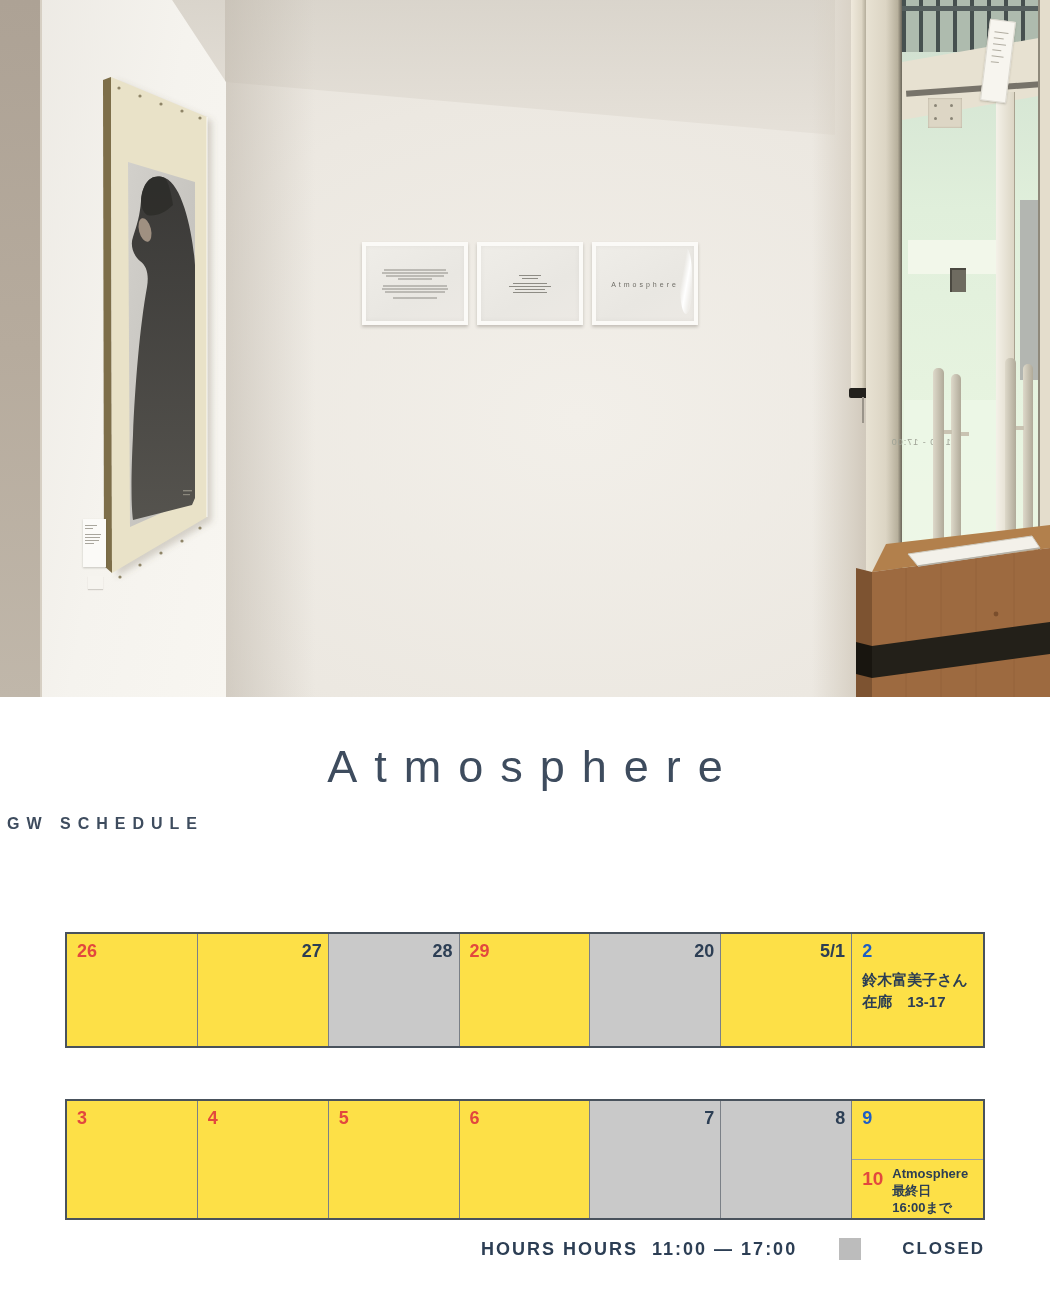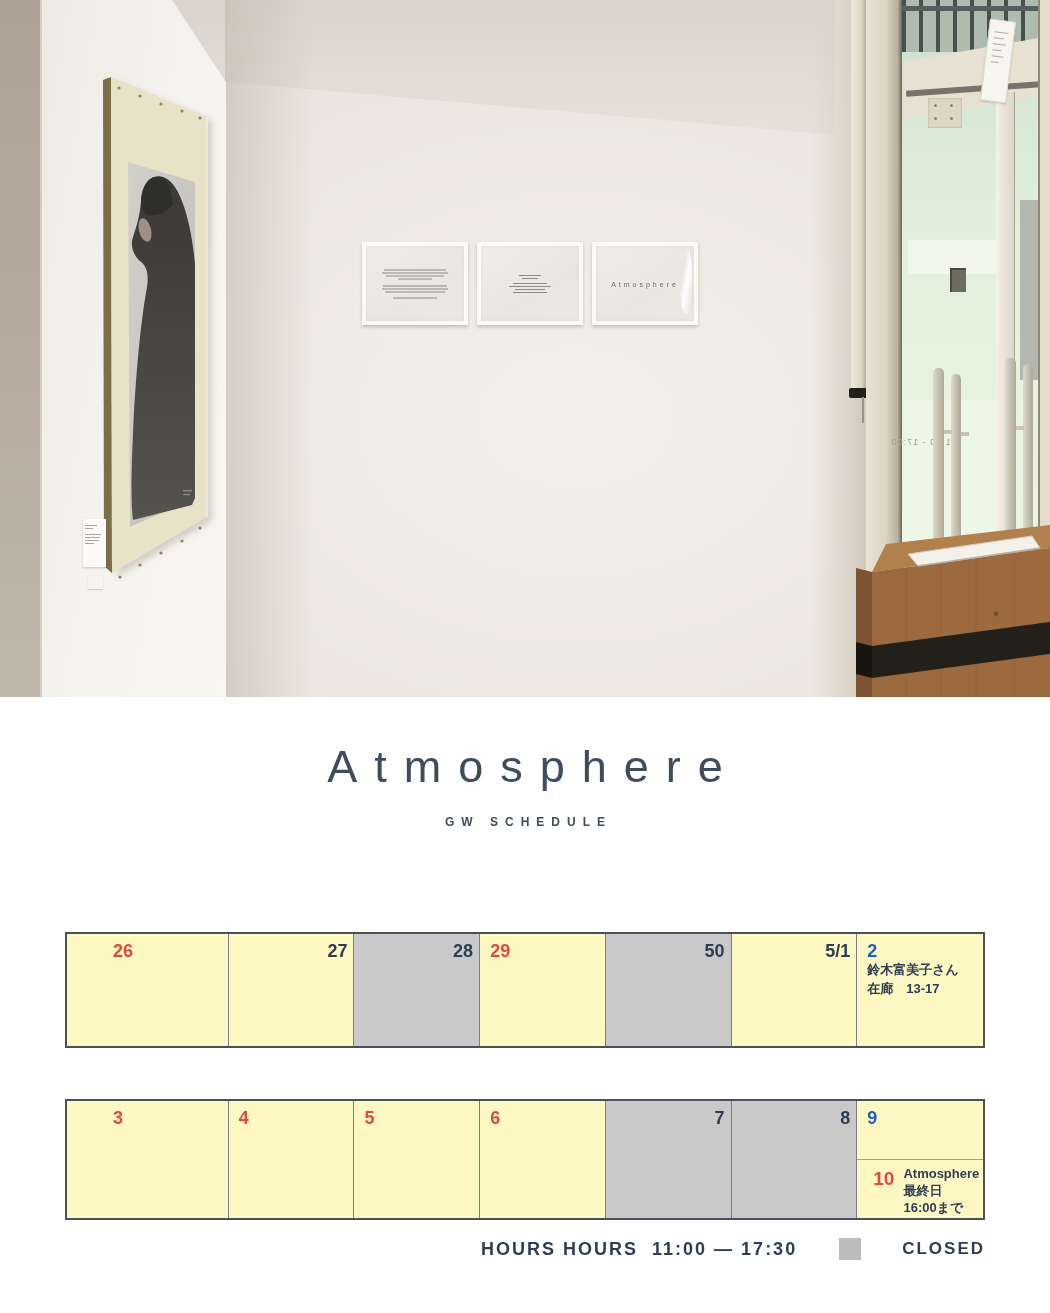--- a/index.html
+++ b/index.html
@@ -86,38 +86,38 @@
     transform:scaleX(-1);letter-spacing:1px;white-space:nowrap;}
   .tag{left:985px;top:20px;width:26px;height:82px;background:#f7f5ef;border:1px solid #dcd9d0;
     transform:rotate(7deg);box-shadow:0 1px 2px rgba(80,75,60,.3);padding:6px 4px;box-sizing:border-box;}
   .tag i{position:static;display:block;height:1px;background:#b0aca0;margin:5px 1px;}
   svg{overflow:visible;}
 
   
   .info{position:absolute;left:0;top:697px;width:1050px;height:616px;background:#fff;color:var(--navy);}
   .title{position:absolute;top:44px;left:0;width:100%;text-align:center;
     font-size:45px;font-weight:400;letter-spacing:17px;color:var(--title);text-indent:17px;}
-  .subtitle{position:absolute;top:118px;left:0;width:100%;text-align:center;
-    font-size:12px;font-weight:700;letter-spacing:7px;color:var(--title);text-indent:7px;}
+  .subtitle{position:absolute;top:118px;left:0;width:100%;
+    font-size:16px;font-weight:700;letter-spacing:7px;color:var(--title);text-indent:7px;}
   .weekdays{position:absolute;top:193px;left:65px;width:920px;display:grid;grid-template-columns:repeat(7,1fr);}
   .weekdays span{text-align:center;font-size:20px;font-weight:700;}
   .cal{position:absolute;left:65px;width:920px;display:grid;grid-template-columns:repeat(7,1fr);
-    border:2px solid var(--border-dark);box-sizing:border-box;background:#fef9c3;padding-left:36px;}
+    border:2px solid var(--border-dark);box-sizing:border-box;background:#fde047;}
   .cal1{top:235px;height:116px;}
   .cal2{top:402px;height:121px;}
   .cell{border-right:1px solid var(--border-mid);padding:8px 6px 0 10px;box-sizing:border-box;overflow:hidden;}
   .cell:last-child{border-right:none;}
   .cell.closed{background:var(--closed);}
   .daynum{font-size:18px;font-weight:700;line-height:1;}
   .red{color:var(--red);} .navy{color:var(--navy);text-align:right;} .blue{color:var(--blue);}
-  .note{margin-top:1px;font-size:13px;font-weight:700;color:var(--navy);line-height:1.45;letter-spacing:0;}
+  .note{margin-top:9px;font-size:15px;font-weight:700;color:var(--navy);line-height:1.45;letter-spacing:0;}
   .split{display:flex;flex-direction:column;padding:0;}
   .split-top{height:59px;border-bottom:1px solid #9aa0a6;padding:8px 6px 0 10px;box-sizing:border-box;}
   .split-bottom{flex:1;display:flex;padding:6px 2px 0 10px;box-sizing:border-box;}
-  .split-bottom .daynum{font-size:19px;padding-top:3px;margin-left:6px;}
+  .split-bottom .daynum{font-size:19px;padding-top:3px;}
   .split-note{margin-left:9px;font-size:13px;font-weight:700;line-height:1.3;color:var(--navy);}
   .legend{position:absolute;top:541px;left:65px;width:920px;display:flex;justify-content:flex-end;
     align-items:center;font-weight:700;color:var(--navy);}
   .legend .oh{font-size:18px;letter-spacing:2px;}
   .legend .sq{width:22px;height:22px;background:#bcbcbc;margin-left:42px;margin-right:8px;}
   .legend .cl{font-size:17px;letter-spacing:2px;margin-left:33px;}
 </style>
 </head>
 <body>
 
@@ -277,21 +277,21 @@
       <div class="cell">
         <div class="daynum navy">27</div>
       </div>
       <div class="cell closed">
         <div class="daynum navy">28</div>
       </div>
       <div class="cell">
         <div class="daynum red">29</div>
       </div>
       <div class="cell closed">
-        <div class="daynum navy">50</div>
+        <div class="daynum navy">20</div>
       </div>
       <div class="cell">
         <div class="daynum navy">5/1</div>
       </div>
       <div class="cell">
         <div class="daynum blue">2</div>
         <div class="note">
           <div>鈴木富美子さん</div>
           <div>在廊　13-17</div>
         </div>
@@ -326,18 +326,18 @@
           <div class="split-note">
             <div>Atmosphere</div>
             <div>最終日</div>
             <div>16:00まで</div>
           </div>
         </div>
       </div>
     </div>
 
     <div class="legend">
-      <span class="oh"><span>HOURS HOURS</span>&nbsp;&nbsp;<span>11:00 — 17:30</span></span>
+      <span class="oh"><span>HOURS HOURS</span>&nbsp;&nbsp;<span>11:00 — 17:00</span></span>
       <span class="sq"></span>
       <span class="cl">CLOSED</span>
     </div>
   </div>
 </div>
 
 </body></html>

